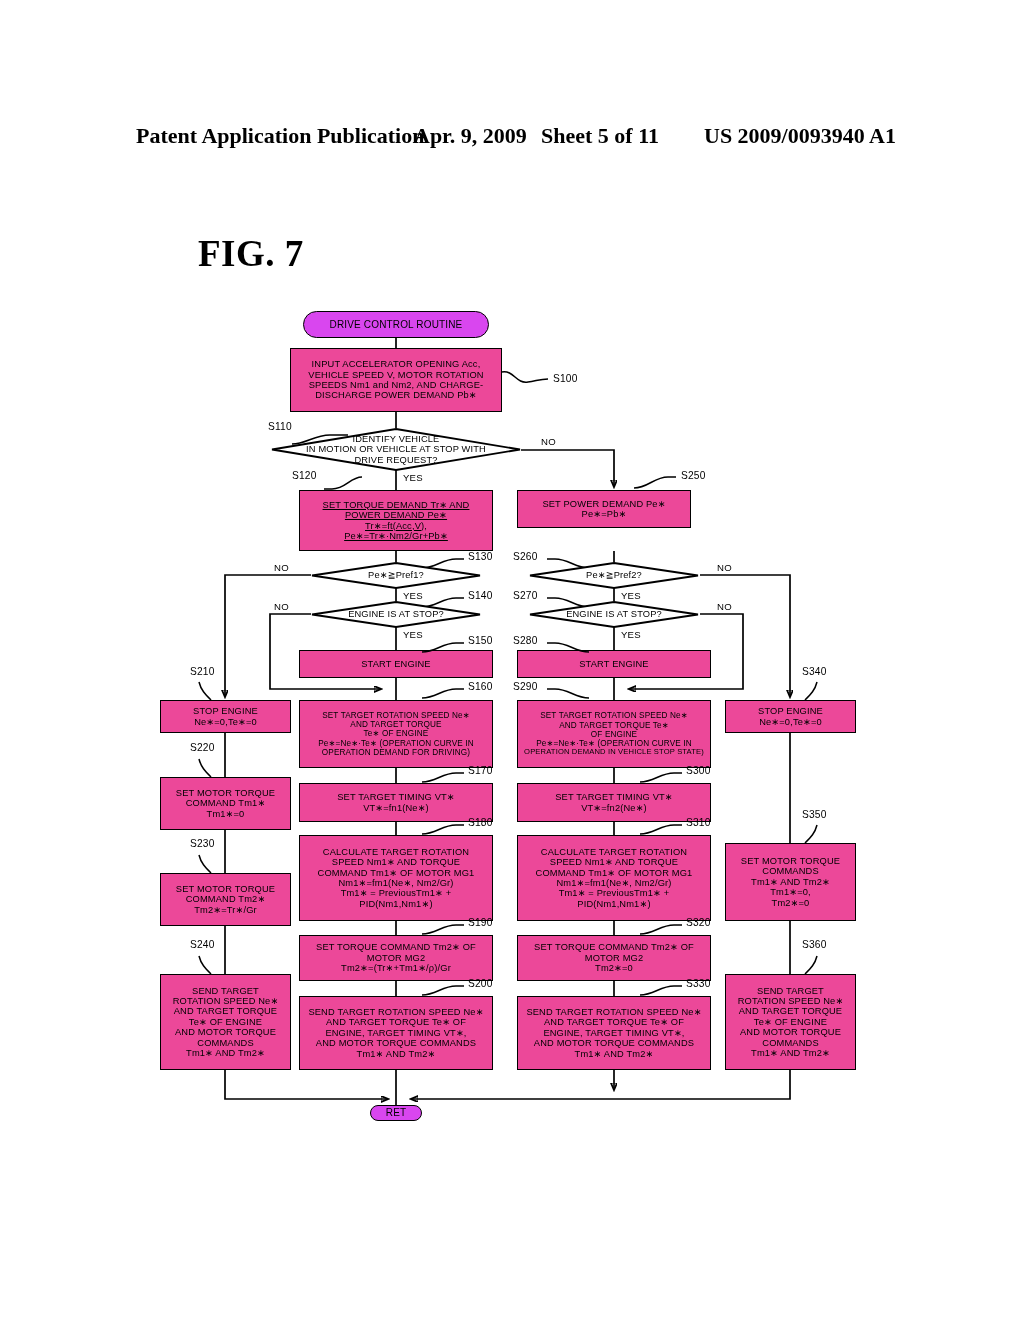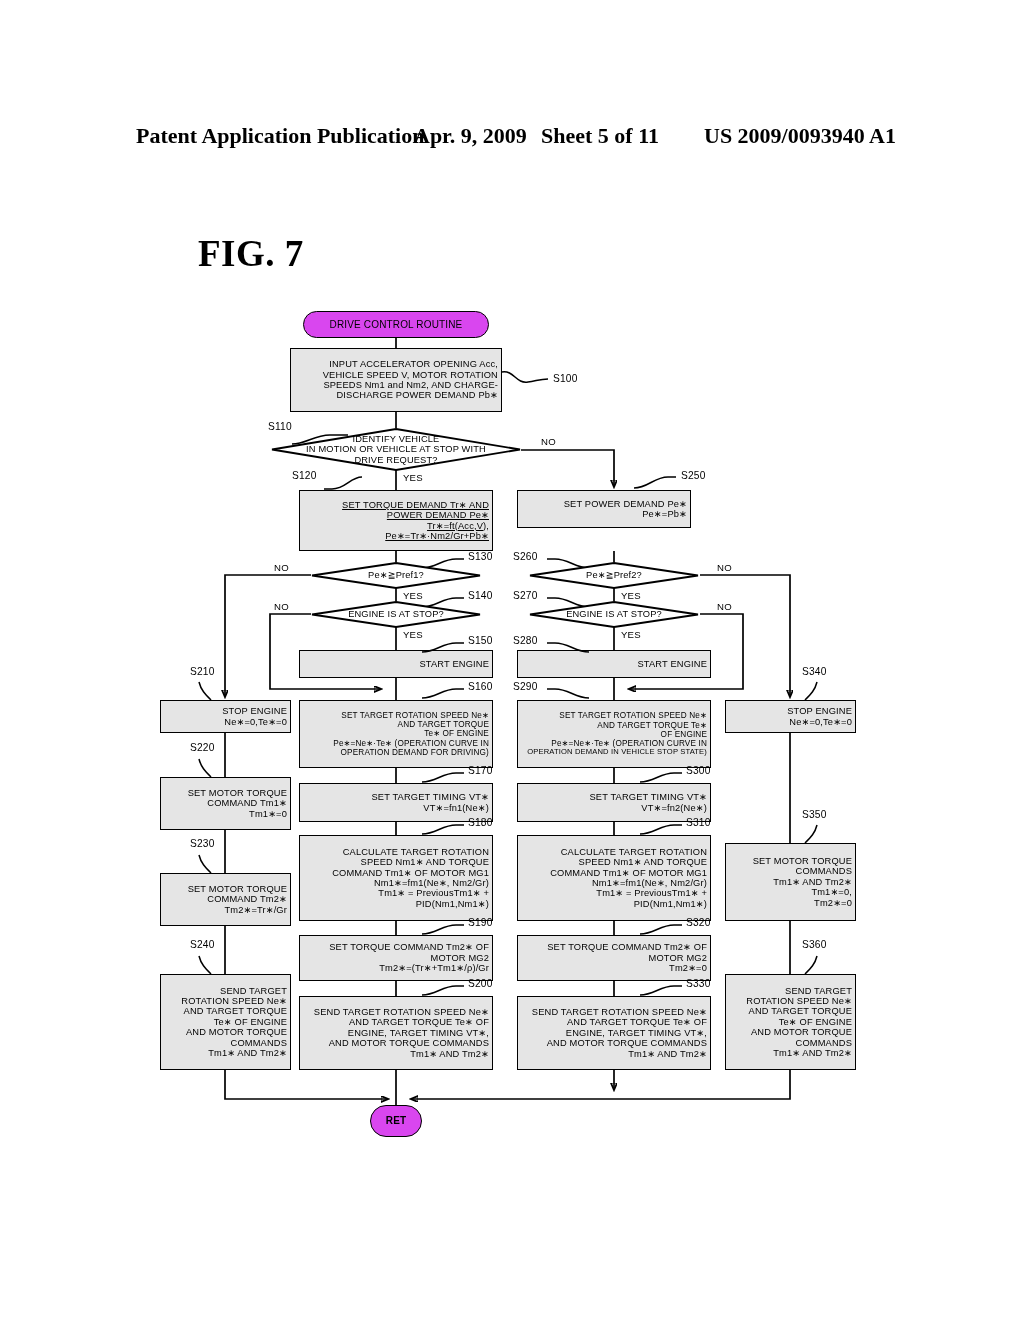--- a/index.html
+++ b/index.html
@@ -36,23 +36,22 @@
     position:absolute;
     box-sizing:border-box;
     text-align:center;
     line-height:1.12;
     font-size:9.3px;
     letter-spacing:.15px;
     display:flex; flex-direction:column;
     align-items:center; justify-content:center;
   }
   .box {
-    border:1.6px solid #000; background:#e5e5e5;
+    border:1.6px solid #000; background:#ec4899;
     padding:2px 3px;
-    align-items:flex-end;
   }
   .term {
     border:1.6px solid #000; background:#d946ef;
     border-radius:999px;
     font-size:10px;
   }
   .dia { background:transparent; }
   .dia .dtext {
     position:relative; z-index:2;
     font-size:9.3px; line-height:1.14;
@@ -476,17 +475,17 @@
     <span class="ln">Te∗ OF ENGINE</span>
     <span class="ln">AND MOTOR TORQUE</span>
     <span class="ln">COMMANDS</span>
     <span class="ln">Tm1∗ AND Tm2∗</span>
   </div>
   <svg class="leader" style="position:absolute;left:800px;top:954px;width:20px;height:22px;" viewBox="0 0 20 22">
     <path d="M17,2 C15,10 11,14 5,20" class="leader"></path>
   </svg>
   <div class="slabel" style="left:802px; top:939px;">S360</div>
 
-  <div class="term" style="left:370px; top:1105px; width:52px; height:32px;font-weight:bold;">
+  <div class="term" style="left:370px; top:1105px; width:52px; height:16px;">
     <span>RET</span>
   </div>
 
 </div>
 
 </body></html>

